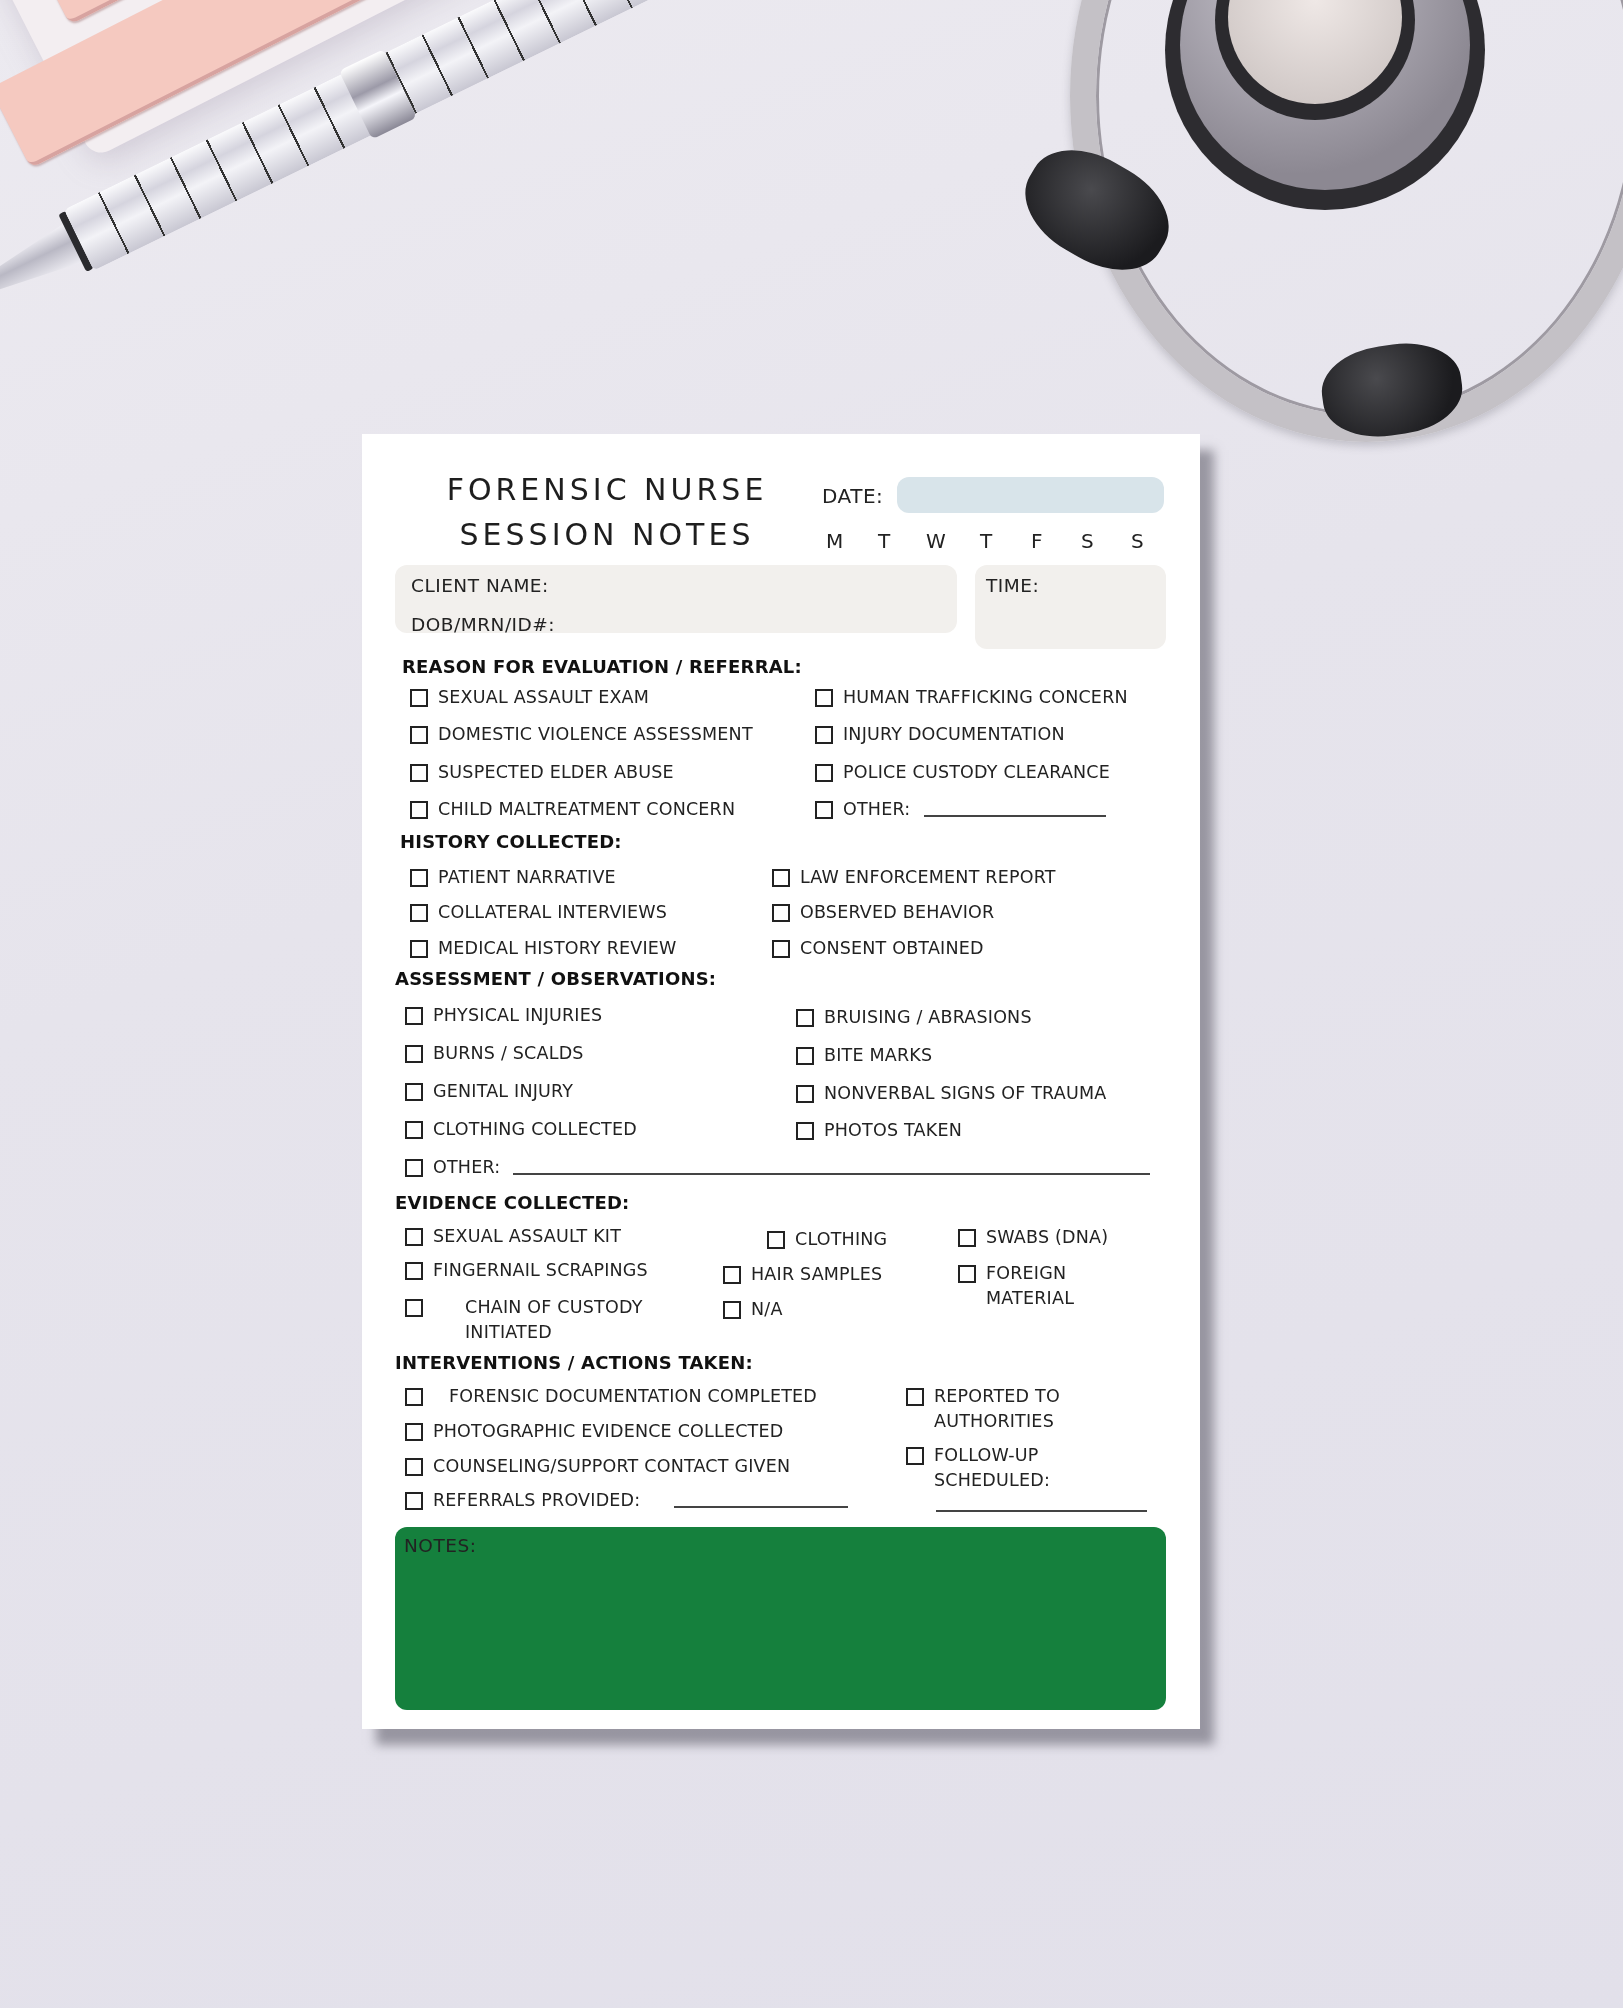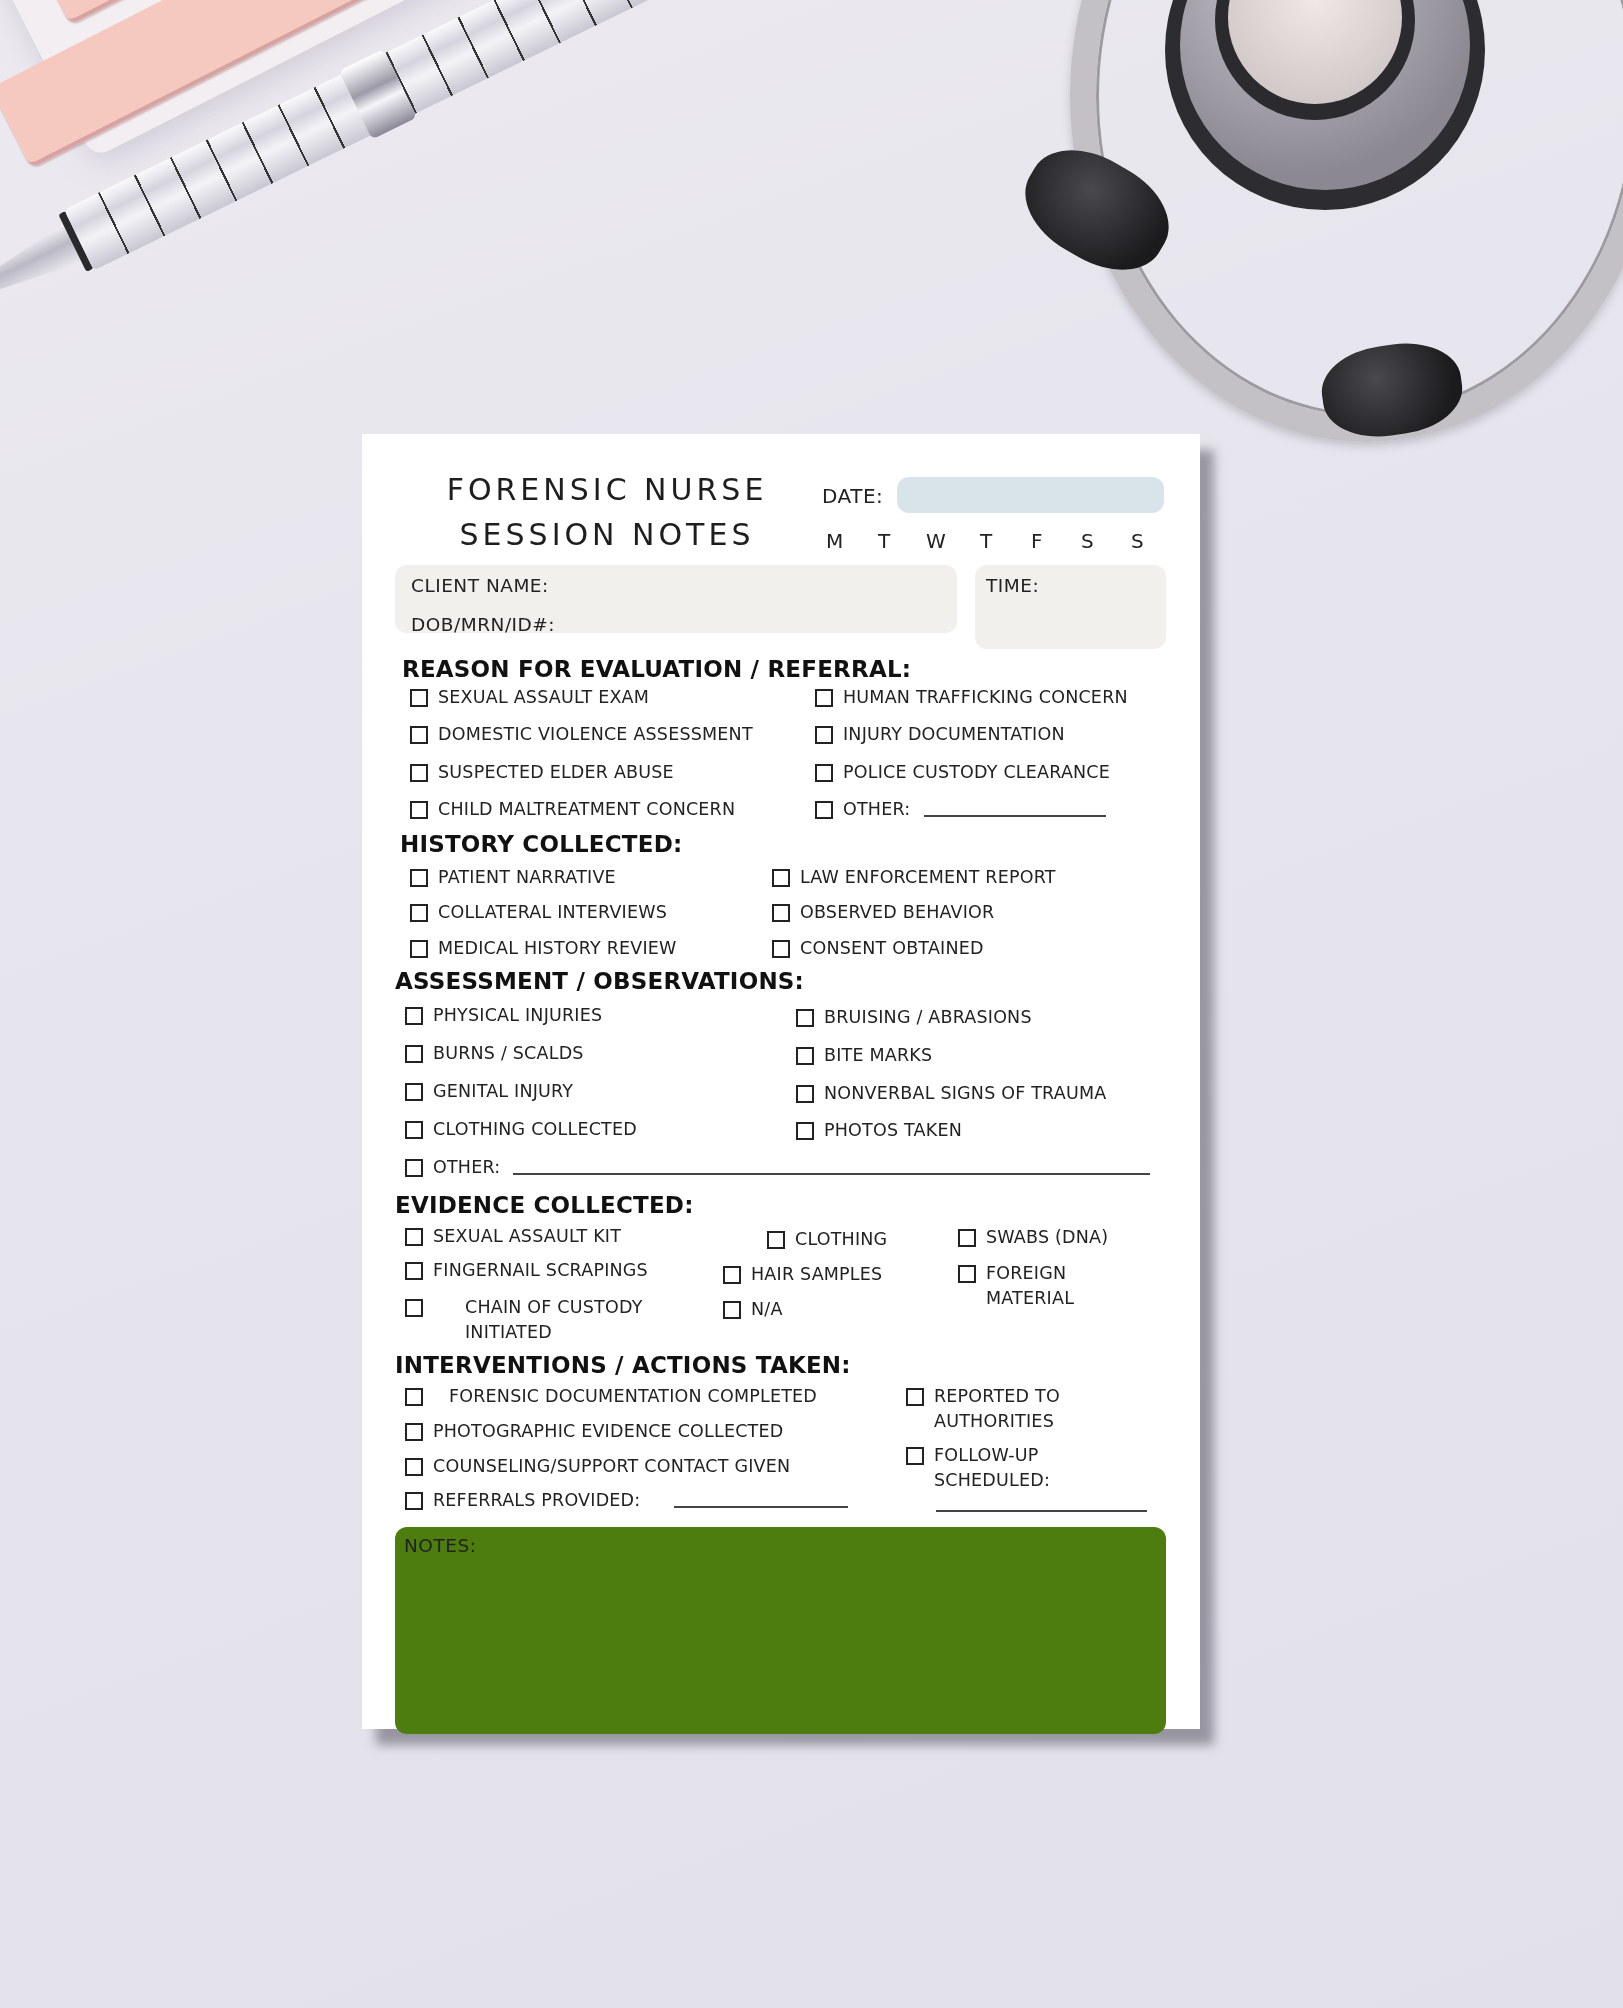--- a/index.html
+++ b/index.html
@@ -53,21 +53,21 @@
     box-shadow: 14px 16px 10px rgba(90,88,100,0.55);
   }
   .title {
     position:absolute; width:420px; text-align:center; color:#1e1e1e;
     font-family:"DejaVu Sans", sans-serif; font-size:30px; letter-spacing:4px; font-weight:normal;
   }
   .lbl { position:absolute; font-family:"DejaVu Sans", sans-serif; font-size:18.5px; color:#222; letter-spacing:0.5px; white-space:nowrap; }
   .day { position:absolute; font-family:"DejaVu Sans", sans-serif; font-size:20px; color:#222; }
   .field { position:absolute; border-radius:12px; }
   .section-h {
-    position:absolute; font-family:"DejaVu Sans", sans-serif; font-weight:bold; font-size:23px; color:#111; white-space:nowrap; letter-spacing:0.2px;
+    position:absolute; font-family:"DejaVu Sans", sans-serif; font-weight:bold; font-size:18px; color:#111; white-space:nowrap; letter-spacing:0.2px;
   }
   .opt { position:absolute; display:flex; align-items:flex-start; white-space:nowrap; }
   .cb { width:18px; height:18px; border:2px solid #222; box-sizing:border-box; margin-right:10px; flex:none; margin-top:1px; background:#fff; }
   .opt-text { font-family:"DejaVu Sans", sans-serif; font-size:17.5px; color:#222; line-height:25px; margin-top:-3px; letter-spacing:0.2px; }
   .line { position:absolute; height:2px; background:#444; }
 </style>
 </head>
 <body>
 
 <div class="keyboard">
@@ -273,16 +273,16 @@
   <div class="opt" style="left:544px;top:953px;">
       <span class="cb"></span>
       <span class="opt-text"><span>REPORTED TO</span><br><span>AUTHORITIES</span></span>
     </div>
   <div class="opt" style="left:544px;top:1012px;">
       <span class="cb"></span>
       <span class="opt-text"><span>FOLLOW-UP</span><br><span>SCHEDULED:</span></span>
     </div>
   <div class="line" style="left:574px;top:1076px;width:211px;"></div>
 
-  <div class="field" style="left:33px;top:1093px;width:771px;height:207px;background:#4d7c0f;">
+  <div class="field" style="left:33px;top:1093px;width:771px;height:183px;background:#15803d;">
     <span class="lbl" style="left:9px;top:8px;">NOTES:</span>
   </div>
 </div>
 
 </body></html>

